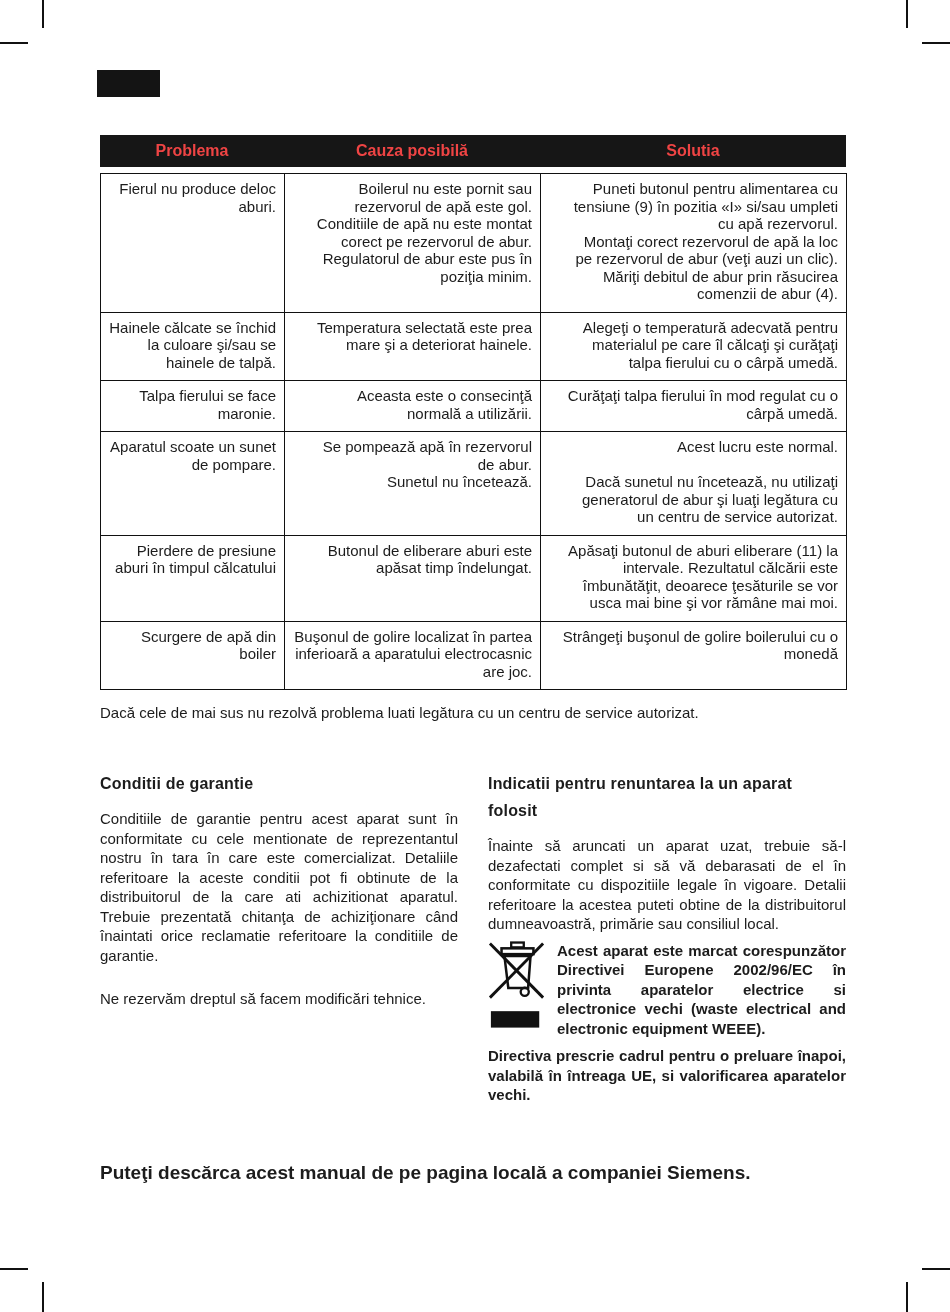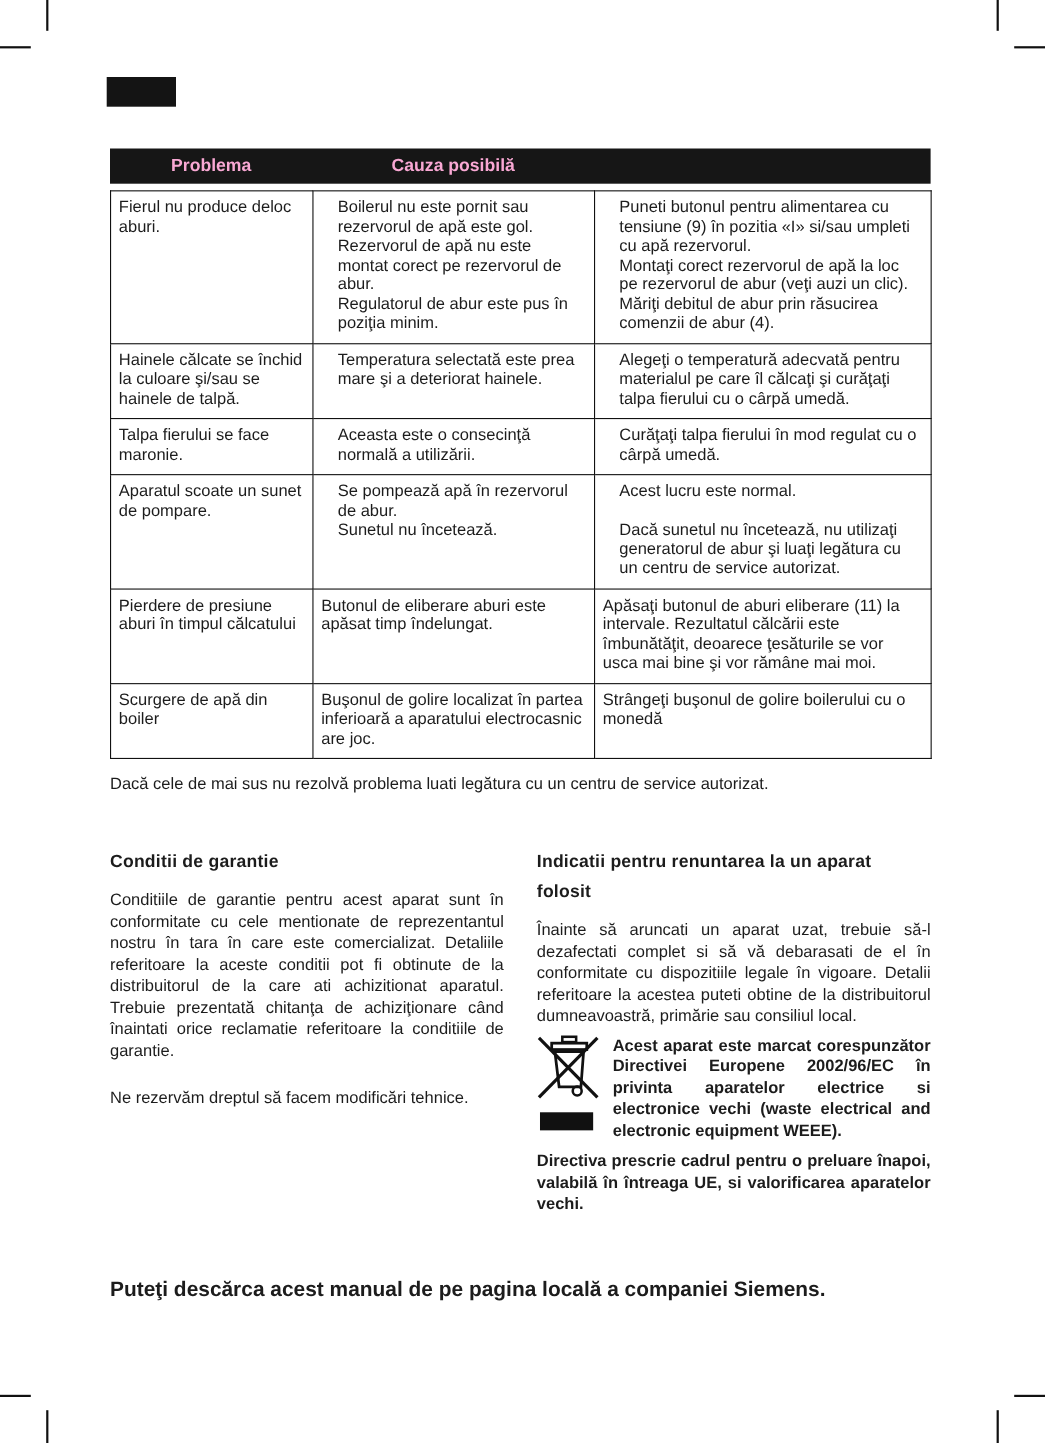--- a/index.html
+++ b/index.html
@@ -29,41 +29,42 @@
   
   .tbl-wrap { position: absolute; left: 100px; top: 135px; width: 746px; }
   .tbl-header {
     display: flex;
     background: #161616;
     height: 32px;
     align-items: center;
     margin-bottom: 6px;
   }
   .tbl-header .hcell {
-    color: #f9a8d4;
+    color: #ef4444;
     font-weight: bold;
     font-size: 16px;
     text-align: center;
   }
   .hc1 { width: 184px; }
   .hc2 { width: 256px; }
   .hc3 { width: 306px; }
   table.tbl {
     width: 746px;
     border-collapse: collapse;
     table-layout: fixed;
   }
   table.tbl td {
     border: 1.5px solid #111;
     vertical-align: top;
     font-size: 15px;
     line-height: 17.5px;
     padding: 6px 8px 9px 7px;
     white-space: pre-line;
     overflow: hidden;
+    text-align: right;
   }
   table.tbl col.c1 { width: 184px; }
   table.tbl col.c2 { width: 256px; }
   table.tbl col.c3 { width: 306px; }
   table.tbl tr.indent td:nth-child(2),
   table.tbl tr.indent td:nth-child(3) { padding-left: 22px; }
 
   .service-note {
     position: absolute;
     left: 100px; top: 703px;
@@ -137,32 +138,33 @@
   <div class="mark v" style="left:42px; top:1282px; height:30px;"></div>
   <div class="mark h" style="left:922px; top:1268px;"></div>
   <div class="mark v" style="left:906px; top:1282px; height:30px;"></div>
 
   <div class="lang-tab"></div>
 
   <div class="tbl-wrap">
     <div class="tbl-header">
       <div class="hcell hc1">Problema</div>
       <div class="hcell hc2">Cauza posibilă</div>
+      <div class="hcell hc3">Solutia</div>
     </div>
     <table class="tbl">
       <colgroup>
           <col class="c1">
           <col class="c2">
           <col class="c3">
         </colgroup>
       <tbody>
           <tr class="indent">
         <td>Fierul nu produce deloc aburi.</td>
         <td>Boilerul nu este pornit sau rezervorul de apă este gol.
-Rezervorul de apă nu este montat corect pe rezervorul de abur.
+Conditiile de apă nu este montat corect pe rezervorul de abur.
 Regulatorul de abur este pus în poziţia minim.</td>
         <td>Puneti butonul pentru alimentarea cu tensiune (9) în pozitia «I» si/sau umpleti cu apă rezervorul.
 Montaţi corect rezervorul de apă la loc pe rezervorul de abur (veţi auzi un clic).
 Măriţi debitul de abur prin răsucirea comenzii de abur (4).</td>
       </tr>
       <tr class="indent">
         <td>Hainele călcate se închid la culoare şi/sau se hainele de talpă.</td>
         <td>Temperatura selectată este prea mare şi a deteriorat hainele.</td>
         <td>Alegeţi o temperatură adecvată pentru materialul pe care îl călcaţi şi curăţaţi talpa fierului cu o cârpă umedă.</td>
       </tr>

